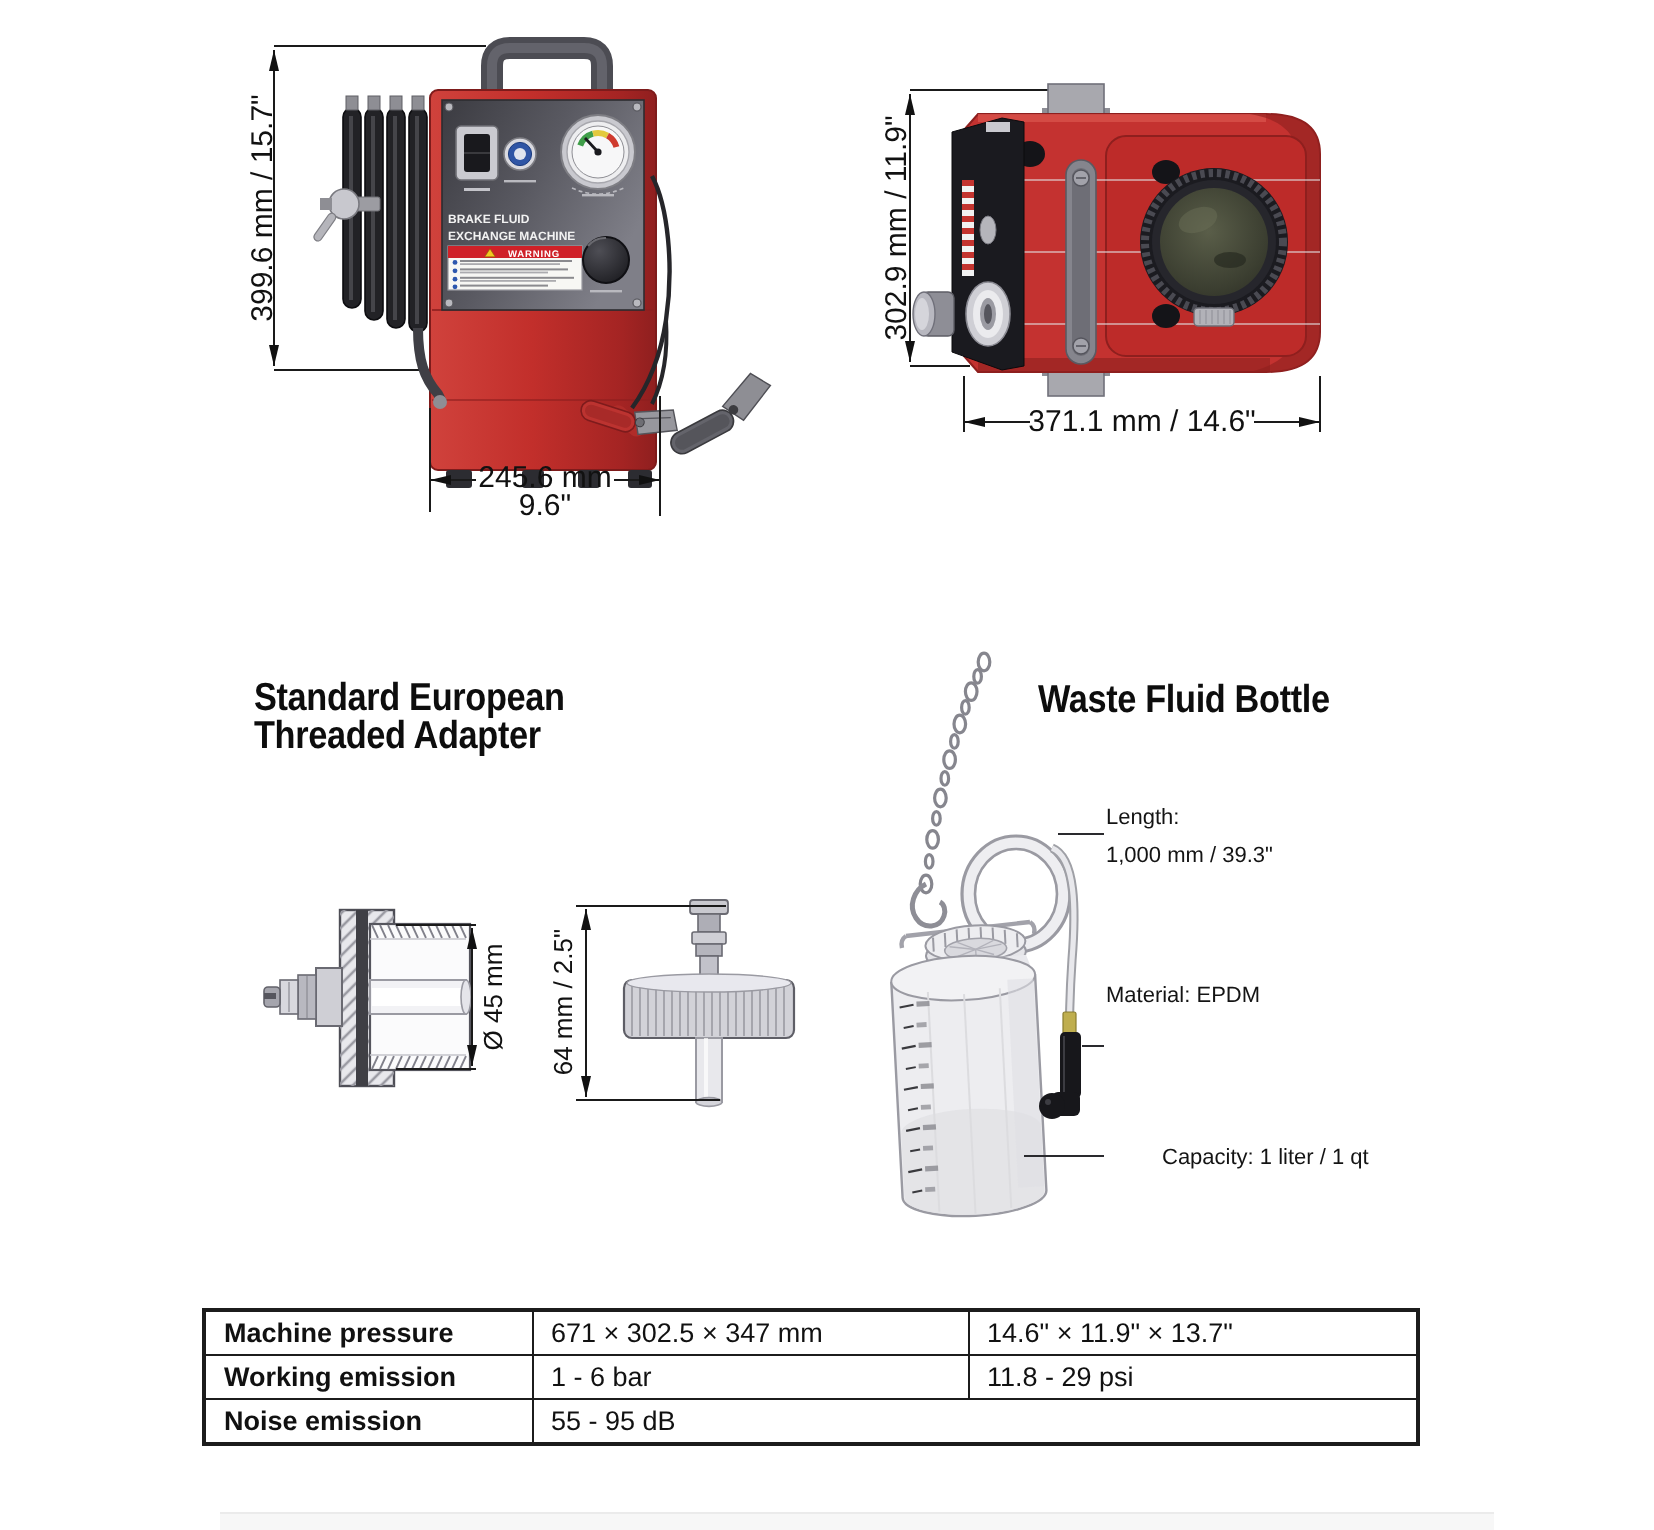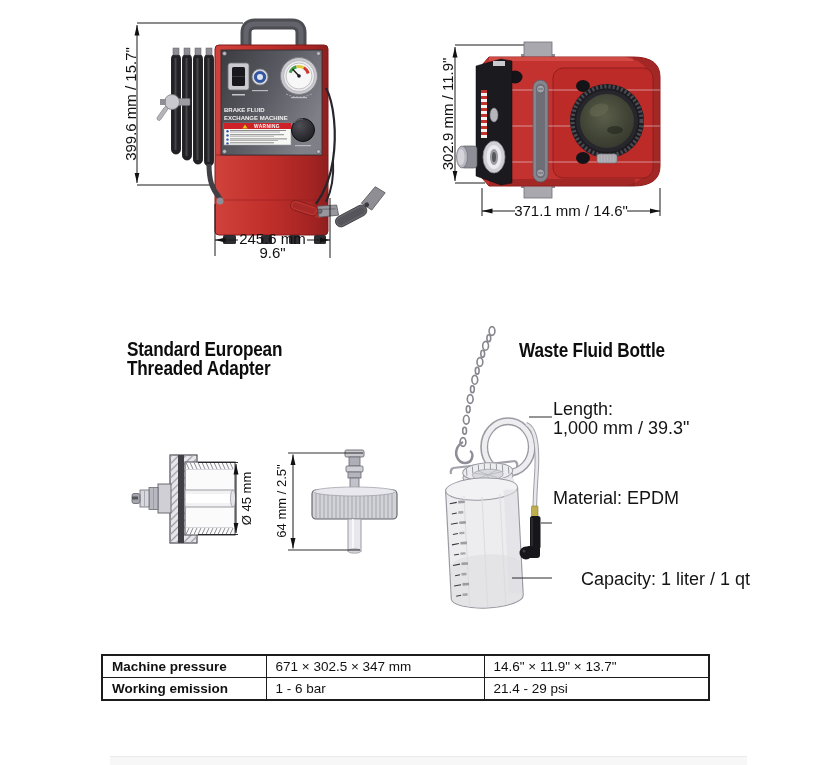--- a/index.html
+++ b/index.html
@@ -2,21 +2,21 @@
 <html><head>
 <meta charset="utf-8">
 <style>
   html,body{margin:0;padding:0;background:#fff;}
   body{width:827px;height:765px;overflow:hidden;font-family:"Liberation Sans","DejaVu Sans",sans-serif;}
   #page{position:relative;width:827px;height:765px;background:#fff;}
   .abs{position:absolute;}
   svg text{font-family:"Liberation Sans","DejaVu Sans",sans-serif;}
   .title{position:absolute;font-weight:bold;font-size:19.5px;color:#0d0d0d;line-height:18.5px;
          letter-spacing:-0.2px;transform:scaleX(0.88);transform-origin:0 0;white-space:nowrap;}
-  .ann{position:absolute;font-size:18px;color:#141414;line-height:19px;white-space:nowrap;}
+  .ann{position:absolute;font-size:11px;color:#141414;line-height:19px;white-space:nowrap;}
   table.spec{position:absolute;left:101px;top:654px;width:607px;border-collapse:collapse;
              table-layout:fixed;font-size:13.5px;color:#111;border:2.2px solid #1c1c1c;}
   table.spec td{border:1.6px solid #1c1c1c;height:21px;padding:0 4px 0 9px;white-space:nowrap;overflow:hidden;}
   table.spec td.name{font-weight:bold;}
   #bottom-artifact{left:110px;top:756px;width:637px;height:8px;background:#f7f7f7;border-top:1px solid #ebebeb;}
 </style>
 </head>
 <body>
 
 <div id="page">
@@ -535,19 +535,23 @@
       </colgroup>
     <tbody>
       <tr>
         <td class="name">Machine pressure</td>
         <td>671 × 302.5 × 347 mm</td>
         <td>14.6" × 11.9" × 13.7"</td>
       </tr>
       <tr>
         <td class="name">Working emission</td>
         <td>1 - 6 bar</td>
-        <td>21.4 - 29 psi</td>
+        <td>11.8 - 29 psi</td>
+      </tr>
+      <tr>
+        <td class="name">Noise emission</td>
+        <td colspan="2">55 - 95 dB</td>
       </tr>
     </tbody>
   </table>
 
   <div class="abs" id="bottom-artifact"></div>
 </div>
 
 </body></html>

